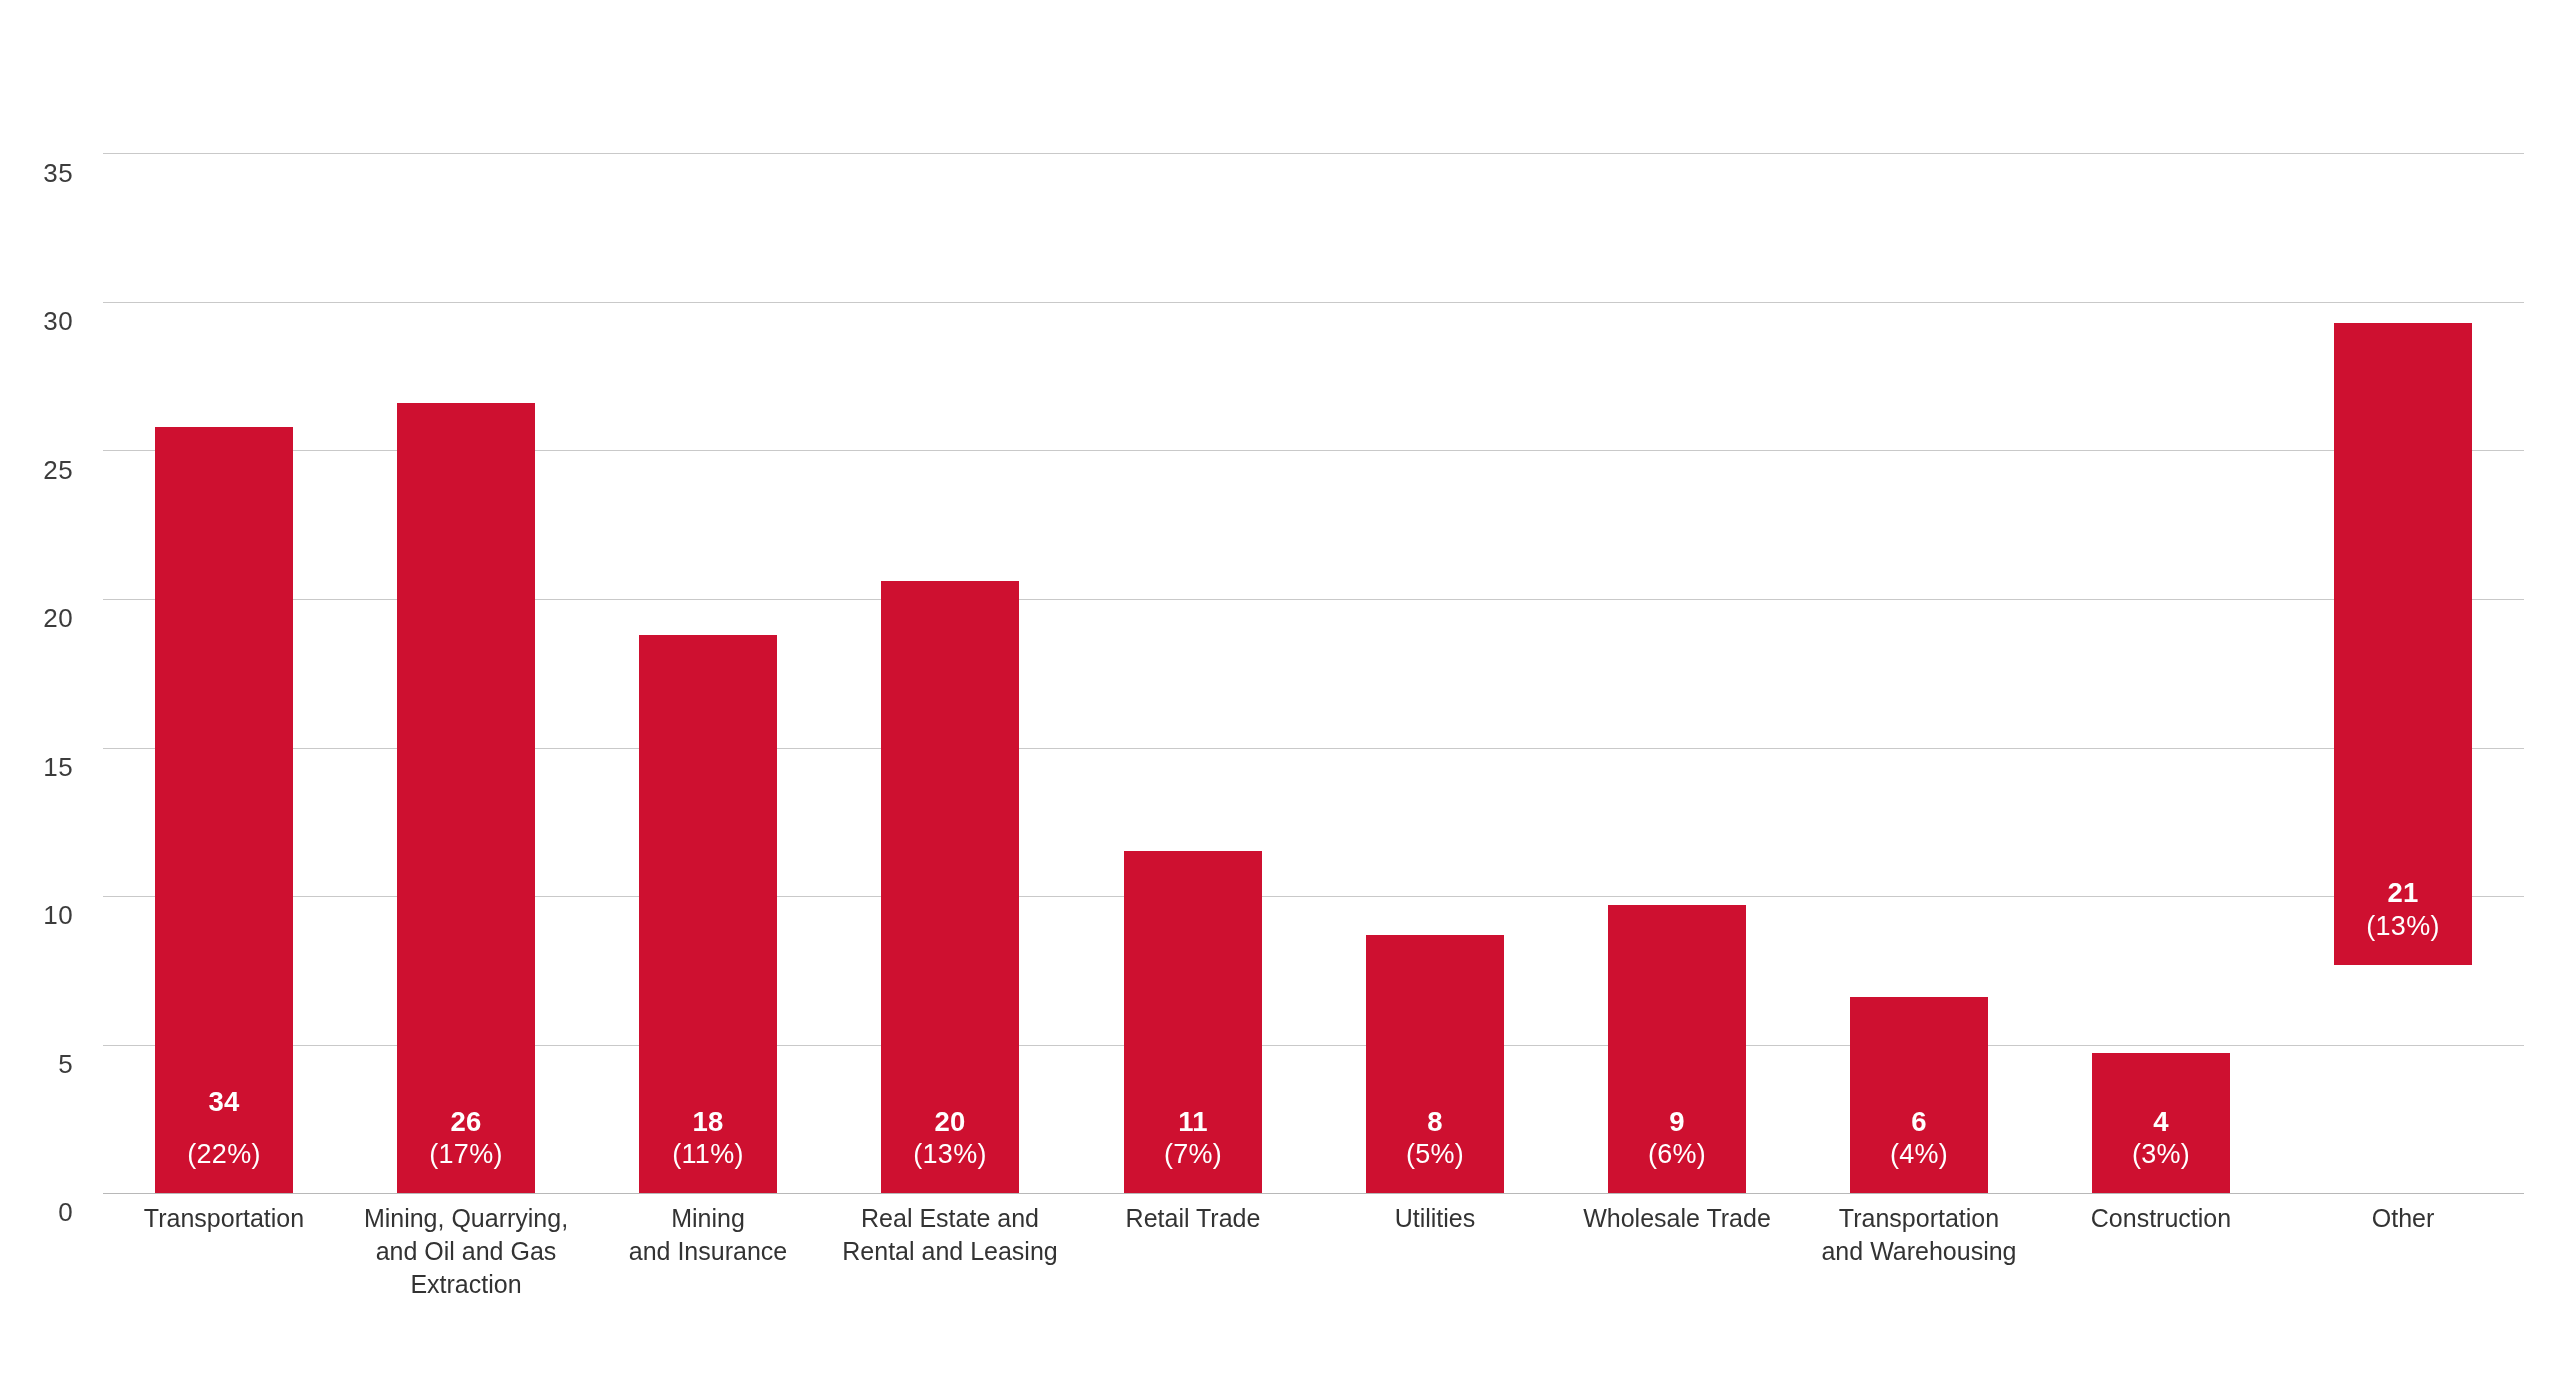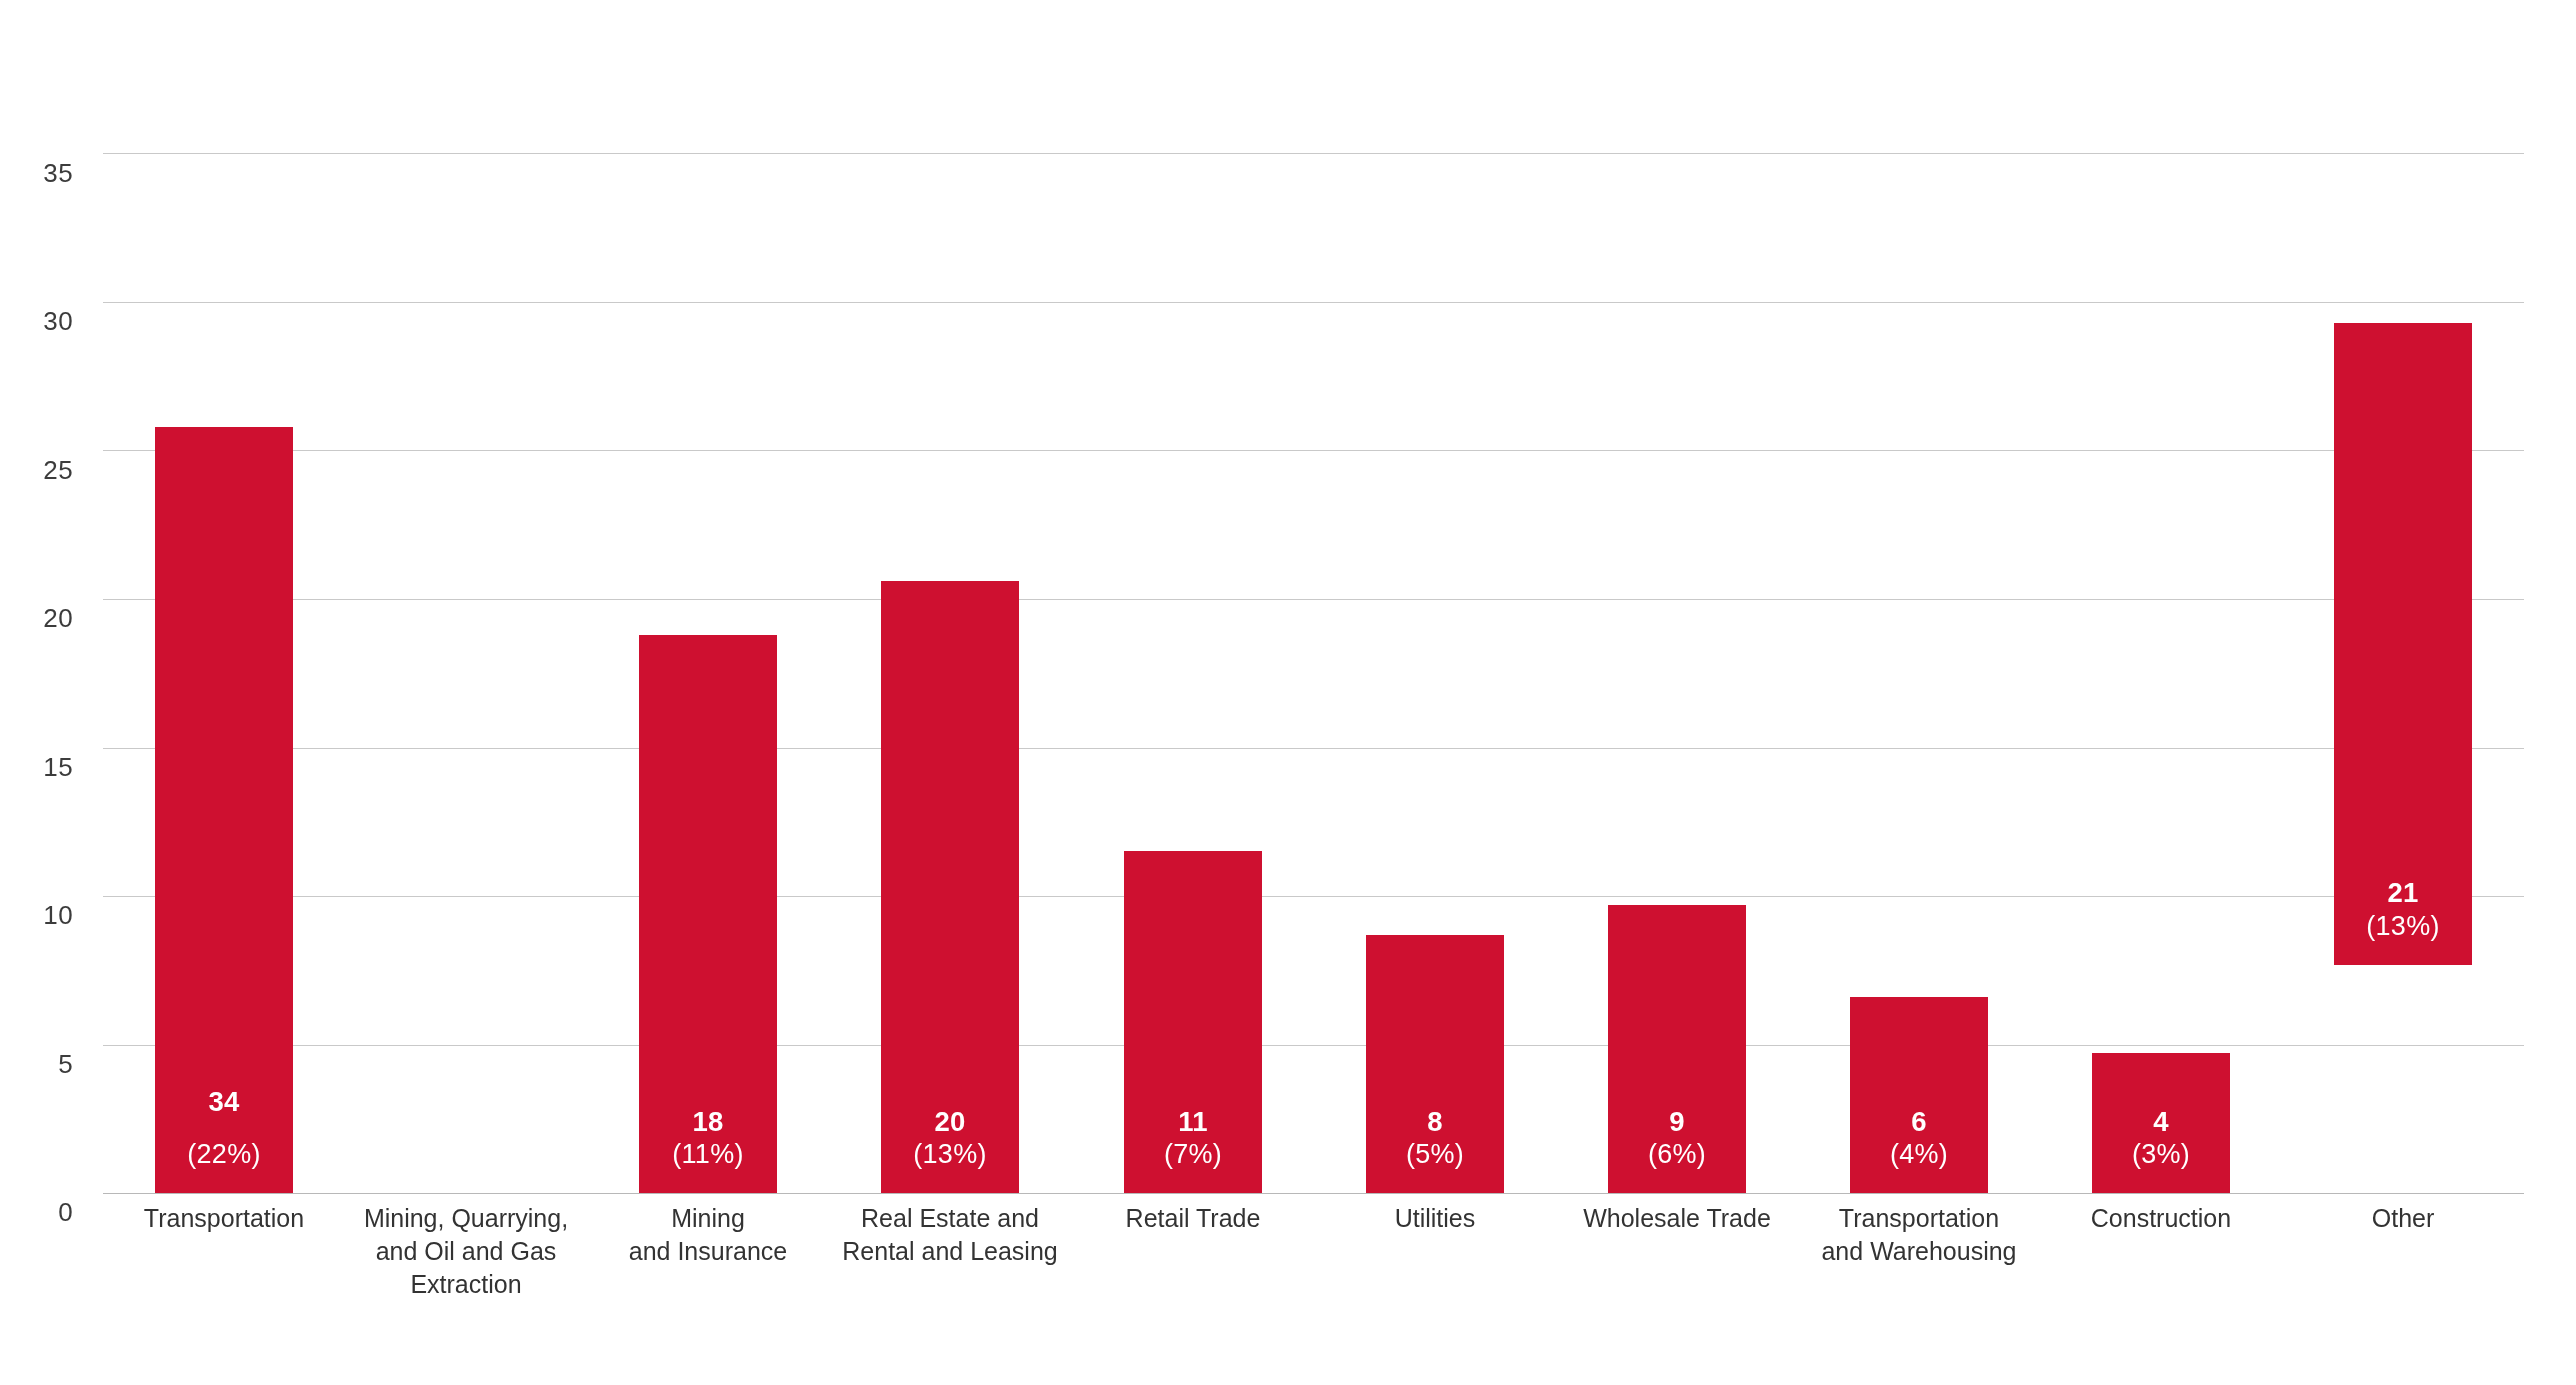--- a/index.html
+++ b/index.html
@@ -148,20 +148,28 @@
       </div>
     <div class="bars-layer">
         <div class="bar-group" style="left: 52px; width: 138px; height: 1099px;">
           <div class="bar" style="height: 766px; background: rgb(206, 16, 48);">
             <div class="bar-label">
               <span class="bar-value" style="color: rgb(255, 255, 255);">34</span>
               <span class="bar-pct" style="color: #ffffff; margin-top: 20px;">(22%)</span>
             </div>
           </div>
         </div>
+        <div class="bar-group" style="left: 294px; width: 138px; height: 1099px;">
+          <div class="bar" style="height: 790px; background: rgb(206, 16, 48);">
+            <div class="bar-label">
+              <span class="bar-value" style="color: rgb(255, 255, 255);">26</span>
+              <span class="bar-pct" style="color: rgb(255, 255, 255);">(17%)</span>
+            </div>
+          </div>
+        </div>
         <div class="bar-group" style="left: 536px; width: 138px; height: 1099px;">
           <div class="bar" style="height: 558px; background: rgb(206, 16, 48);">
             <div class="bar-label">
               <span class="bar-value" style="color: rgb(255, 255, 255); margin-top: 24px;">18</span>
               <span class="bar-pct" style="color: rgb(255, 255, 255);">(11%)</span>
             </div>
           </div>
         </div>
         <div class="bar-group" style="left: 778px; width: 138px; height: 1099px;">
           <div class="bar" style="height: 612px; background: rgb(206, 16, 48);">

